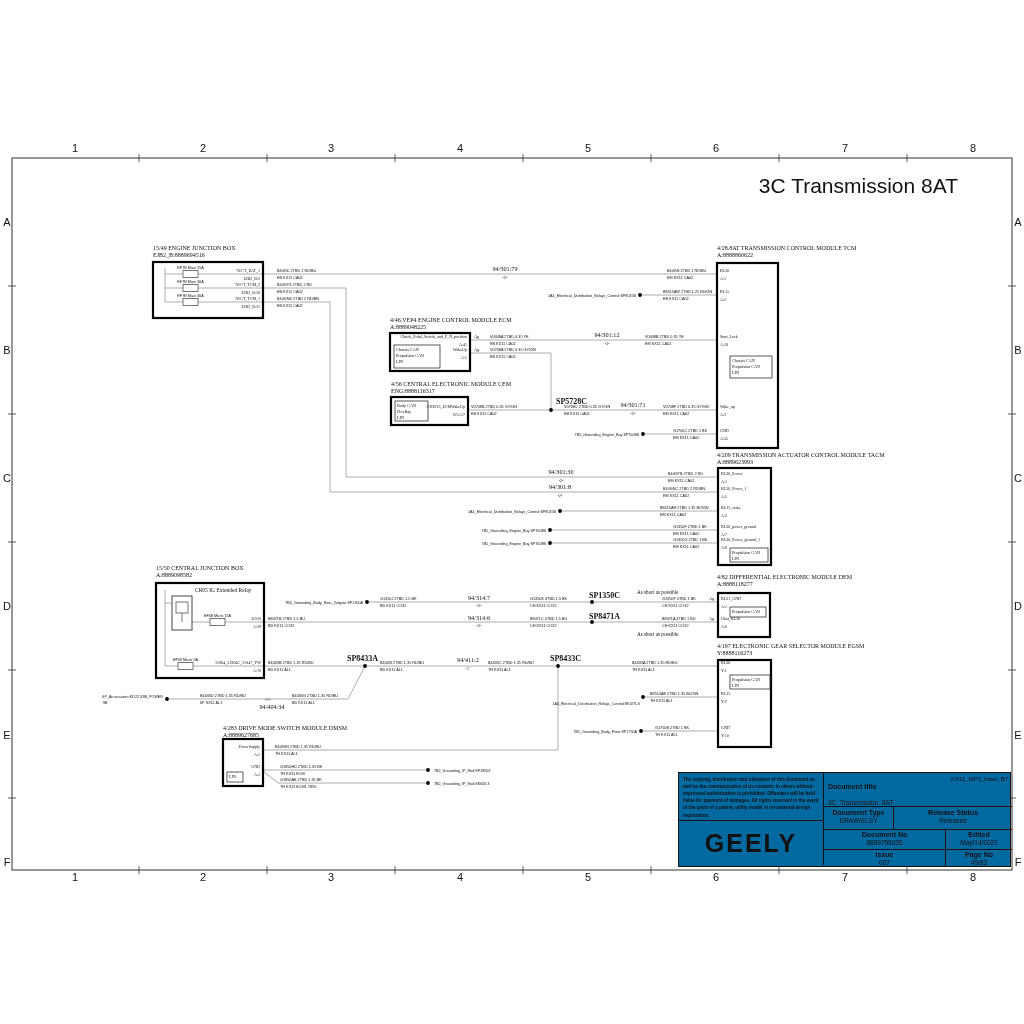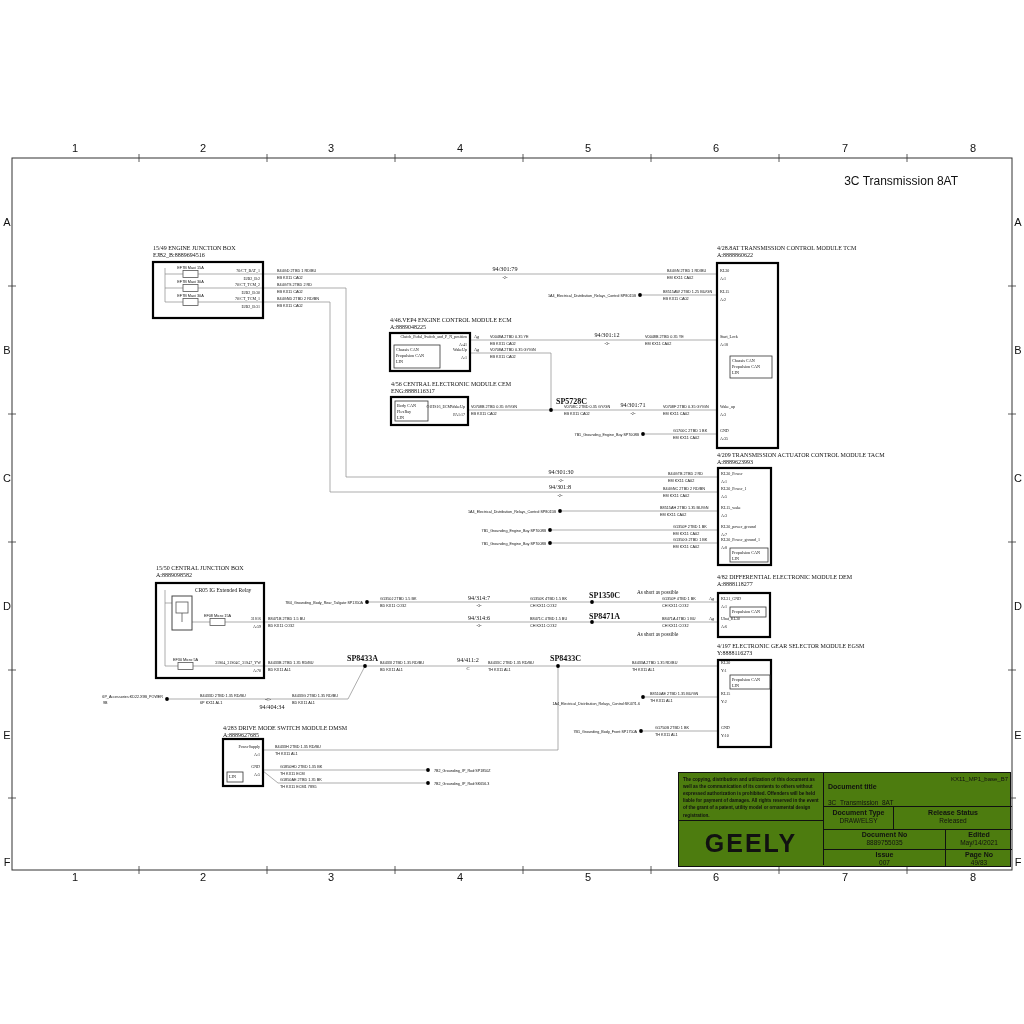--- a/index.html
+++ b/index.html
@@ -1,22 +1,22 @@
 <!DOCTYPE html>
 <html><head>
 <meta charset="utf-8">
 <style>
   html,body{margin:0;padding:0;background:#fff;width:1024px;height:1024px;overflow:hidden;}
   body{font-family:"Liberation Sans",sans-serif;color:#111;position:relative;}
   #schematic{position:absolute;left:0;top:0;}
   .main-title{position:absolute;top:174px;left:658px;width:300px;text-align:right;
-    font-size:12px;font-family:"Liberation Sans",sans-serif;color:#111;}
+    font-size:21px;font-family:"Liberation Sans",sans-serif;color:#111;}
   
   .tb{position:absolute;left:678px;top:772px;width:333px;height:95px;border:1.6px solid #111;
-      box-sizing:border-box;background:#4d7c0f;}
+      box-sizing:border-box;background:#0369a1;}
   .tb *{box-sizing:border-box;}
   .tb-cell{position:absolute;}
   .tb-legal{left:0;top:0;width:145px;height:48px;border-right:1.6px solid #111;border-bottom:1.6px solid #111;
     padding:3px 4px;font-size:4.6px;font-weight:600;line-height:1.55;}
   .tb-brand{left:0;top:48px;width:145px;height:44px;border-right:1.6px solid #111;
     display:flex;align-items:center;justify-content:center;font-size:25px;font-weight:bold;letter-spacing:2px;}
   .tb-r1{left:145px;top:0;width:188px;height:34px;border-bottom:1.2px solid #111;padding:2px 4px;}
   .tb-r1 .lbl{font-size:7px;font-weight:bold;display:inline-block;}
   .tb-r1 .variant{font-size:6px;float:right;margin-top:1px;}
   .tb-r1 .val{font-size:6.5px;margin-top:6px;}

